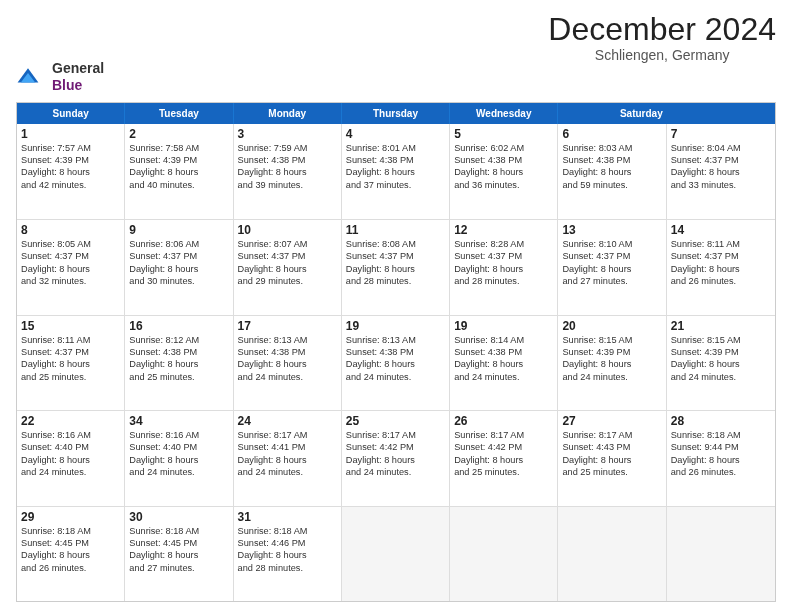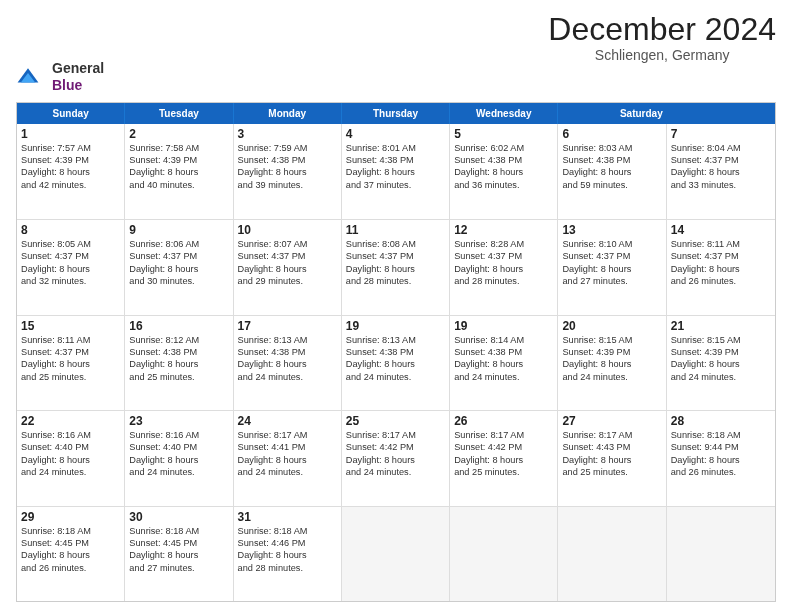--- a/index.html
+++ b/index.html
@@ -295,21 +295,21 @@
         </div>
         <div class="cal-row">
           <div class="cal-cell">
             <div class="day-num">22</div>
             <div class="cell-line">Sunrise: 8:16 AM</div>
             <div class="cell-line">Sunset: 4:40 PM</div>
             <div class="cell-line">Daylight: 8 hours</div>
             <div class="cell-line">and 24 minutes.</div>
           </div>
           <div class="cal-cell">
-            <div class="day-num">23</div>
+            <div class="day-num">34</div>
             <div class="cell-line">Sunrise: 8:16 AM</div>
             <div class="cell-line">Sunset: 4:40 PM</div>
             <div class="cell-line">Daylight: 8 hours</div>
             <div class="cell-line">and 24 minutes.</div>
           </div>
           <div class="cal-cell">
             <div class="day-num">24</div>
             <div class="cell-line">Sunrise: 8:17 AM</div>
             <div class="cell-line">Sunset: 4:41 PM</div>
             <div class="cell-line">Daylight: 8 hours</div>

